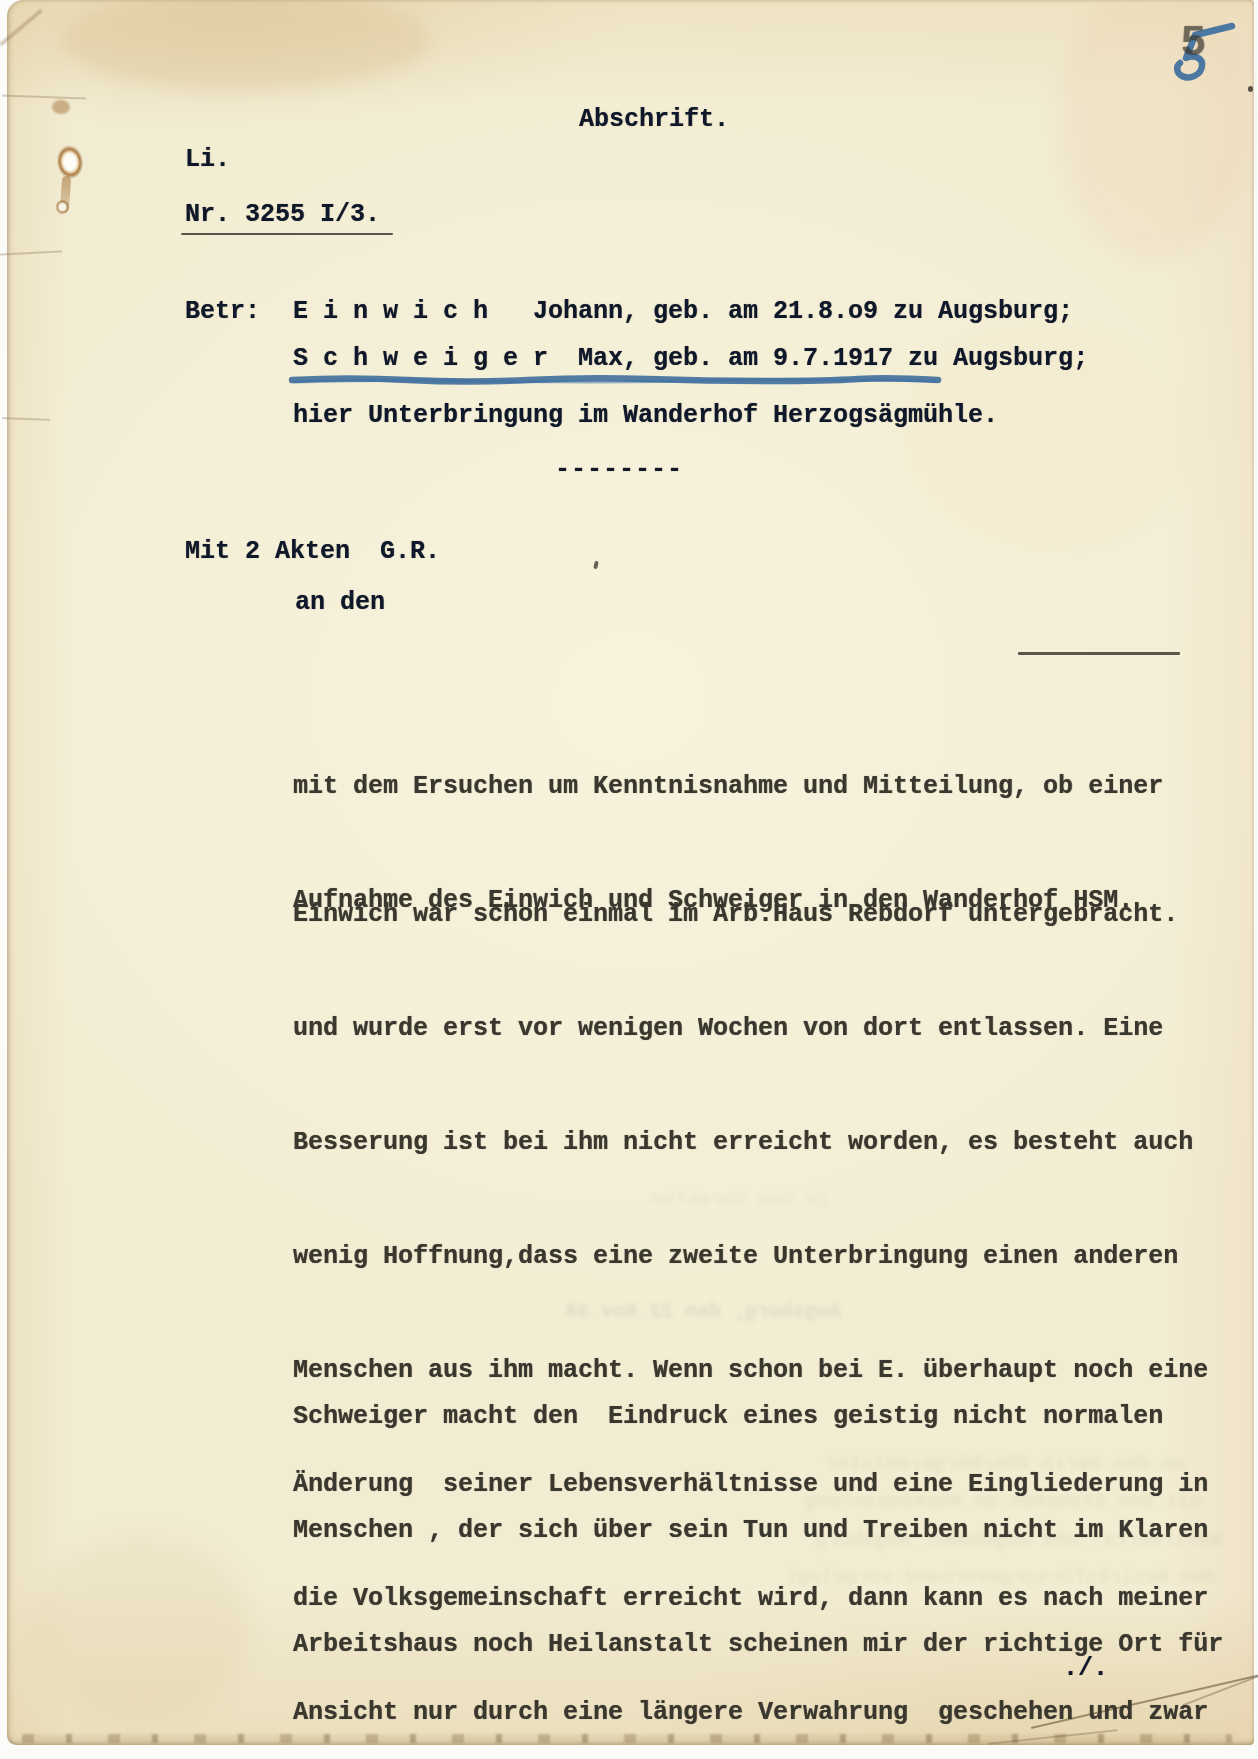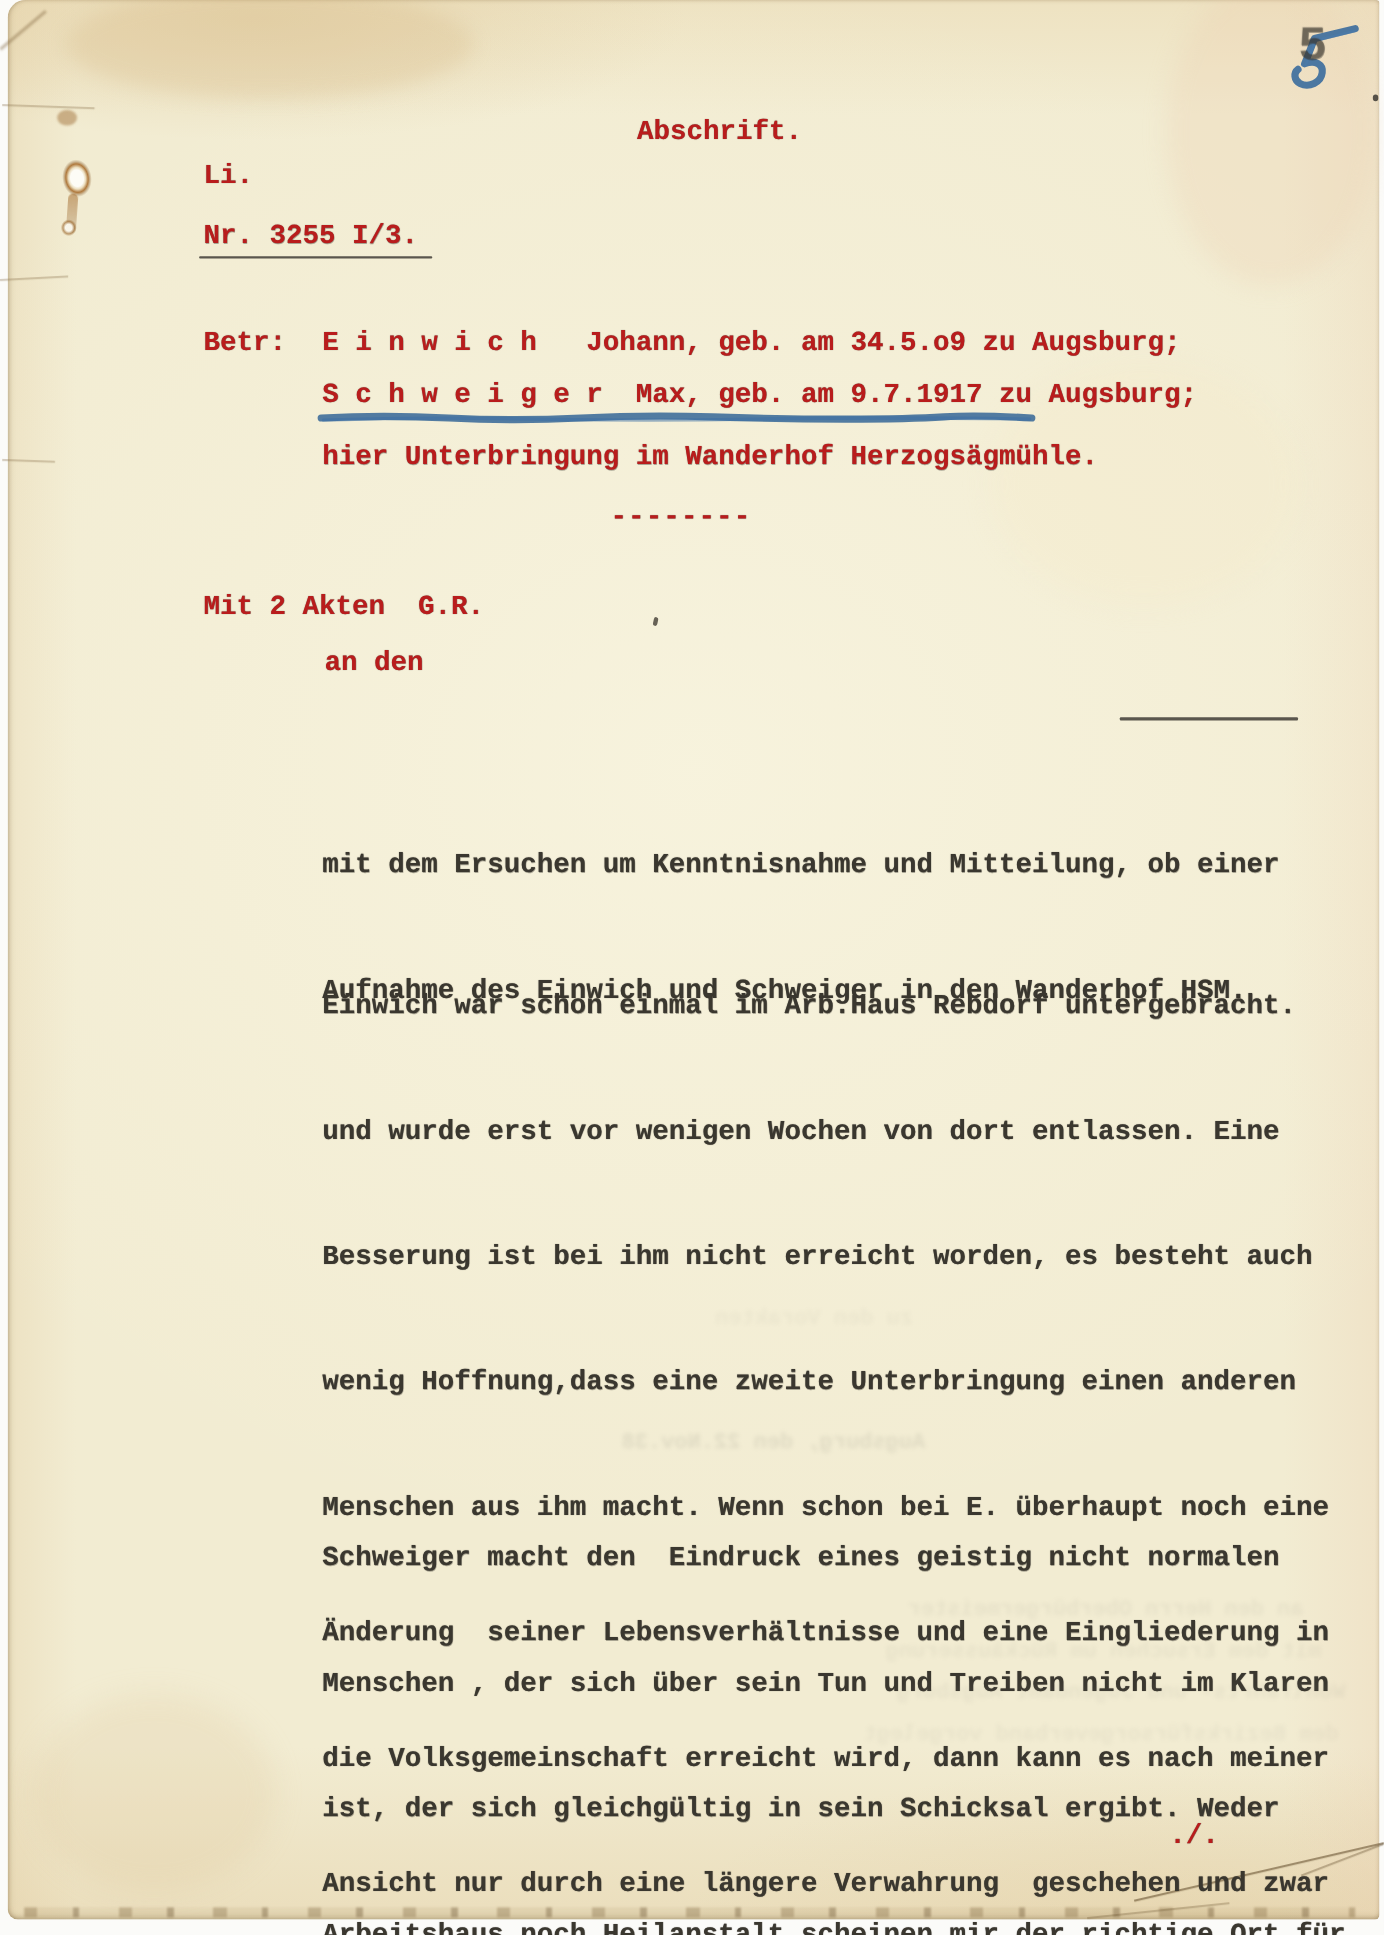--- a/index.html
+++ b/index.html
@@ -14,21 +14,21 @@
       linear-gradient(to bottom, rgba(230,208,162,.35), rgba(230,208,162,0) 6%, rgba(230,208,162,0) 91%, rgba(219,192,142,.32)),
       radial-gradient(45% 9% at 18% 1%, rgba(214,186,136,.38), rgba(214,186,136,0) 70%),
       radial-gradient(55% 12% at 88% 100%, rgba(221,196,149,.30), rgba(221,196,149,0) 70%);
     border-radius:16px 3px 4px 9px;
     box-shadow: inset 3px 0 6px -3px rgba(110,85,45,.5),
                 inset -2px 0 5px -3px rgba(110,85,45,.3),
                 inset 0 -4px 7px -4px rgba(100,75,35,.55),
                 inset 0 2px 4px -3px rgba(110,85,45,.25);}
   
   .tw{position:absolute;font:700 25px/38px "Liberation Mono","DejaVu Sans Mono",monospace;
-      color:#b91c1c;white-space:pre;letter-spacing:0;
+      color:#0f172a;white-space:pre;letter-spacing:0;
       text-shadow:0 0 1px rgba(58,55,47,.55), .4px .4px .6px rgba(58,55,47,.35);}
   .para{position:absolute;font:700 25px/38px "Liberation Mono","DejaVu Sans Mono",monospace;
       color:#3a372f;white-space:pre;
       text-shadow:0 0 1px rgba(58,55,47,.55), .4px .4px .6px rgba(58,55,47,.35);}
   .para>div{height:38px;}
   .uline{position:absolute;height:2px;background:#44413a;border-radius:1px;opacity:.88;}
   
   .ghost{position:absolute;font:700 20px/24px "Liberation Mono","DejaVu Sans Mono",monospace;
          color:#8c8b7c;white-space:pre;transform:scaleX(-1);filter:blur(2px);}
   .stain{position:absolute;border-radius:50%;pointer-events:none;}
@@ -69,21 +69,21 @@
   </svg>
   <span class="tw" style="left:1180px;top:24px;color:rgba(53,105,156,0);font-size:44px;">5</span>
   <div class="speck" style="left:1248px;top:86px;width:5px;height:6px;background:#2f2d29;opacity:.8;"></div>
 
   <div class="tw" style="left:579px;top:101px;">Abschrift.</div>
   <div class="tw" style="left:185px;top:141px;">Li.</div>
   <div class="tw" style="left:185px;top:196px;">Nr. 3255 I/3.</div>
   <div class="uline" style="left:181px;top:233px;width:212px;"></div>
 
   <div class="tw" style="left:185px;top:293px;">Betr:</div>
-  <div class="tw" style="left:293px;top:293px;">E i n w i c h   Johann, geb. am 34.5.o9 zu Augsburg;</div>
+  <div class="tw" style="left:293px;top:293px;">E i n w i c h   Johann, geb. am 21.8.o9 zu Augsburg;</div>
   <div class="tw" style="left:293px;top:340px;">S c h w e i g e r  Max, geb. am 9.7.1917 zu Augsburg;</div>
   <svg style="position:absolute;left:288px;top:373px;" width="656" height="14" viewBox="0 0 656 14">
     <path d="M4 7 Q 60 4 120 7 T 240 7 T 360 6 T 480 8 T 570 6 T 650 7" fill="none" stroke="#2e6195" stroke-width="6.5" stroke-linecap="round" opacity=".82"></path>
     <path d="M6 9 Q 100 6 200 8 T 400 8 T 648 8" fill="none" stroke="#3a6ea5" stroke-width="3" stroke-linecap="round" opacity=".5"></path>
   </svg>
   <div class="tw" style="left:293px;top:397px;">hier Unterbringung im Wanderhof Herzogsägmühle.</div>
 
   <div class="tw" style="left:555px;top:451px;letter-spacing:1px;">--------</div>
 
   <div class="tw" style="left:185px;top:533px;">Mit 2 Akten  G.R.</div>
@@ -108,21 +108,20 @@
     
     
     
     
     
   </div>
 
   <div class="para" style="left:293px;top:1322px;">
     <div>Schweiger macht den  Eindruck eines geistig nicht normalen</div>
     <div>Menschen , der sich über sein Tun und Treiben nicht im Klaren</div>
-    <div>ist, der sich gleichgültig in sein Schicksal ergibt. Weder</div>
     <div>Arbeitshaus noch Heilanstalt scheinen mir der richtige Ort für</div>
     
     
     
     
   </div>
 
   <div class="tw" style="left:1063px;top:1650px;">./.</div>
 
   <div class="ghost" style="left:650px;top:1188px;opacity:.08;">zu den Vorakten</div>

